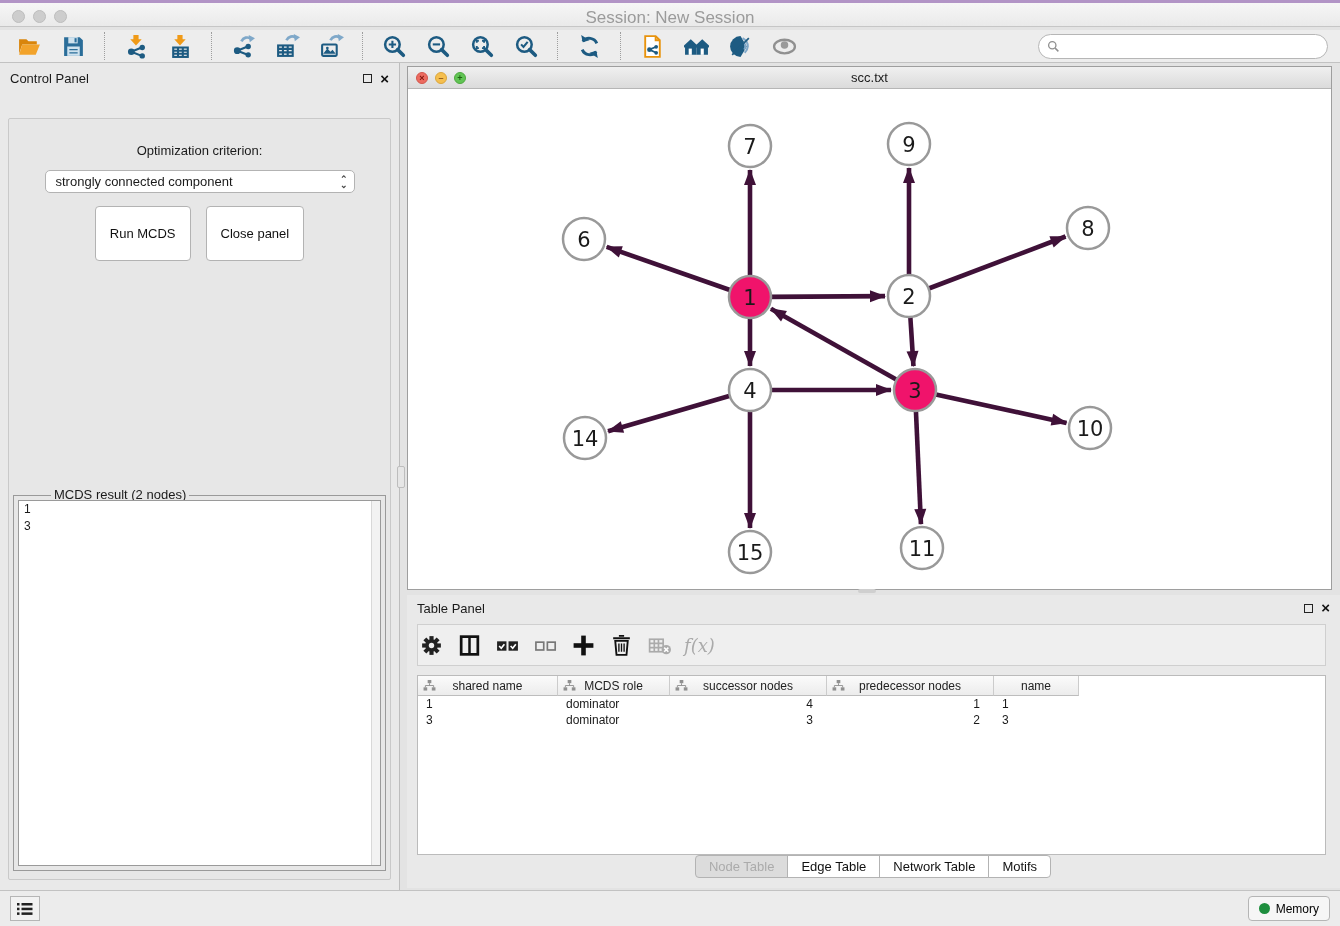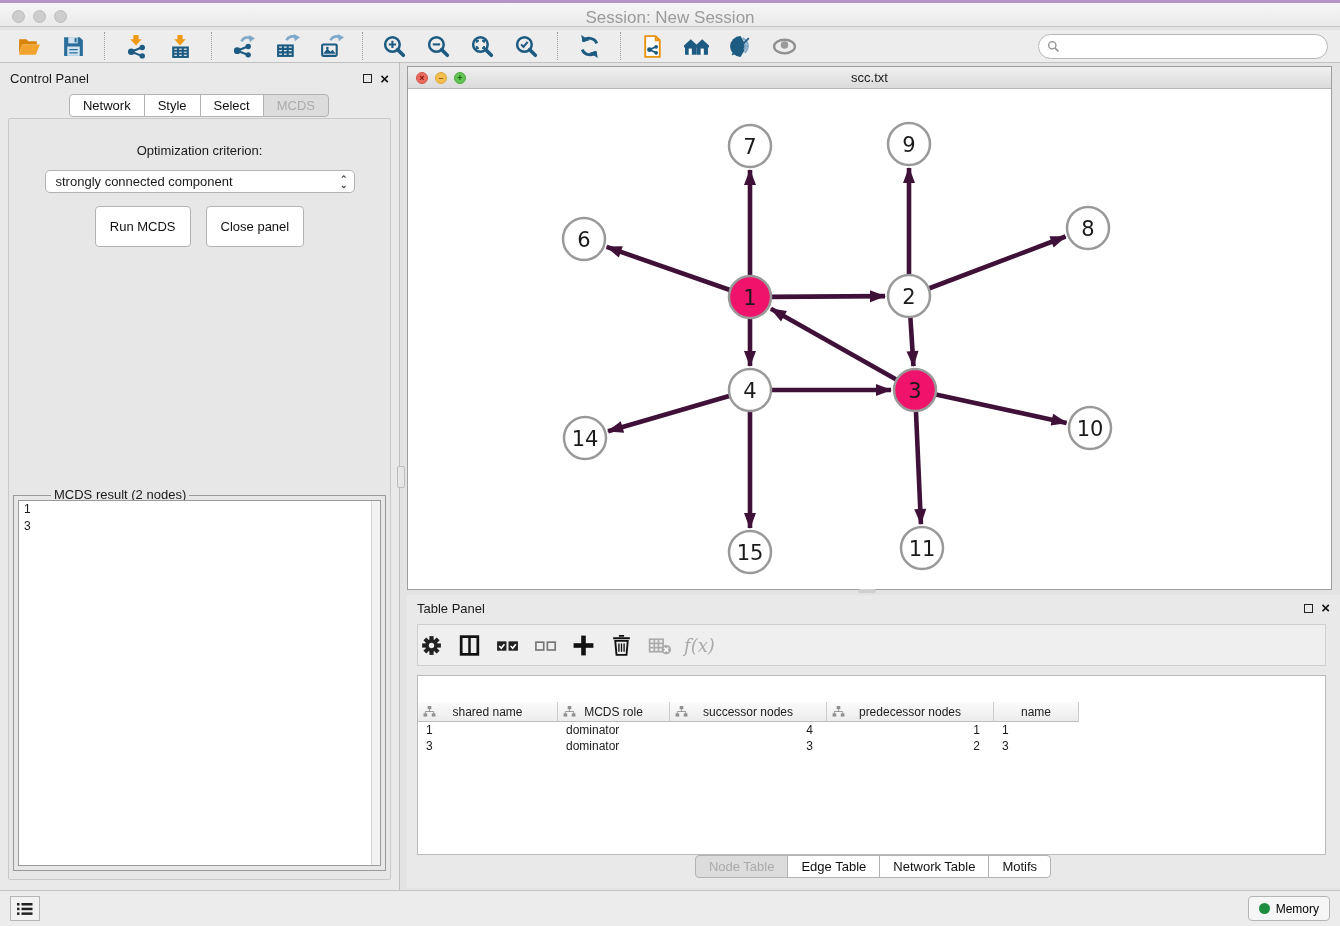--- a/index.html
+++ b/index.html
@@ -31,21 +31,21 @@
 .seg-tabs { display:flex; justify-content:center; }
 .seg-tab { padding:3px 13px; background:#FFFFFF; border:1px solid #B3B3B3; font-size:13px; margin-left:-1px; cursor:pointer; color:#111; }
 .seg-tab:first-child { border-radius:4px 0 0 4px; }
 .seg-tab:last-child { border-radius:0 4px 4px 0; }
 .seg-tab.active { background:#DCDCDC; color:#ABABAB; }
 .cp-content { position:absolute; top:55px; left:8px; right:8px; bottom:10px; background:#E7E7E7; border:1px solid #C9C9C9; border-radius:2px; }
 .opt-label { text-align:center; margin-top:24px; font-size:13px; }
 .combo { margin:12px auto 0; width:310px; height:23px; background:#fff; border:1px solid #B3B3B3; border-radius:5px; display:flex; align-items:center; padding:0 6px 0 10px; font-size:13px; cursor:pointer; }
 .combo .chevrons { margin-left:auto; display:flex; flex-direction:column; line-height:6px; font-size:9px; color:#444; font-weight:bold; }
 .cp-buttons { display:flex; justify-content:center; gap:15px; margin-top:13px; }
-.btn { background:#FFFFFF; border:1px solid #B3B3B3; border-radius:4px; font-size:13px; padding:12px 14px; cursor:pointer; color:#111; }
+.btn { background:#FFFFFF; border:1px solid #B3B3B3; border-radius:4px; font-size:13px; padding:19px 14px; cursor:pointer; color:#111; }
 .result-fieldset { position:absolute; left:4px; right:4px; top:376px; bottom:8px; border:1px solid #9A9A9A; }
 .result-legend { position:absolute; top:-9px; left:6px; background:#E7E7E7; padding:0 3px; font-size:13px;margin-left:31px; }
 .result-area { position:absolute; top:4px; left:4px; right:4px; bottom:4px; background:#fff; border:1px solid #9A9A9A; overflow:hidden; }
 .result-line { font-size:12px; padding:0 5px; line-height:17px; }
 .result-line:first-child { padding-top:3px; }
 .result-scroll { position:absolute; top:0; right:0; bottom:0; width:9px; background:#F2F2F2; border-left:1px solid #D8D8D8; }
 
 
 .v-grip { position:absolute; left:397px; top:466px; width:8px; height:22px; background:#E6E6E6; border:1px solid #BDBDBD; border-radius:2px; cursor:col-resize; }
 
@@ -61,21 +61,21 @@
 svg.graph { position:absolute; top:22px; left:0; width:923px; height:500px; }
 .h-grip { position:absolute; left:858px; top:589px; width:18px; height:4px; background:#CFCFCF; border-radius:2px; cursor:row-resize; }
 
 
 .table-panel { position:absolute; top:595px; left:407px; width:933px; height:293px; background:#E9E9E9; }
 .tp-header { height:26px; display:flex; align-items:center; padding:0 10px; }
 .tp-toolbar { position:absolute; top:29px; left:10px; right:14px; height:42px; background:#EFEFEF; border:1px solid #CFCFCF; display:flex; align-items:center; gap:12px; padding:0 0; }
 .tp-toolbar .tbtn { width:26px; }
 .fx-label { font-family:"DejaVu Serif",serif; font-style:italic; font-size:18px; color:#AAAAAA; }
 .table-wrap { position:absolute; top:80px; left:10px; right:14px; height:180px; background:#fff; border:1px solid #BBBBBB; overflow:hidden; }
-.thead-row { display:flex;margin-top:26px; }
+.thead-row { display:flex; }
 .th-cell { height:20px; background:linear-gradient(#FBFBFB,#ECECEC); border-right:1px solid #CCCCCC; border-bottom:1px solid #BDBDBD; font-size:12px; color:#222; display:flex; align-items:center; justify-content:center; position:relative; flex-shrink:0; cursor:pointer; }
 .th-cell .tree-ic { position:absolute; left:5px; top:4px; }
 .t-row { display:flex; }
 .t-cell { height:16px; font-size:12px; line-height:16px; flex-shrink:0; white-space:nowrap; overflow:hidden; }
 .t-cell.left { padding-left:8px; text-align:left; }
 .t-cell.right { padding-right:14px; text-align:right; }
 .tp-tabs { position:absolute; bottom:10px; left:0; right:0; display:flex; justify-content:center; }
 
 
 .statusbar { position:absolute; top:890px; left:0; right:0; height:36px; background:#ECECEC; border-top:1px solid #C2C2C2; }
@@ -248,26 +248,20 @@
 </div>
 
 <div class="control-panel">
   <div class="cp-header">
     <span class="panel-title">Control Panel</span>
     <span class="panel-icons">
       <span class="float-box"></span>
       <span class="close-x">×</span>
     </span>
   </div>
-  <div class="seg-tabs" id="cp-tabs">
-      <div class="seg-tab">Network</div>
-      <div class="seg-tab">Style</div>
-      <div class="seg-tab">Select</div>
-      <div class="seg-tab active">MCDS</div>
-    </div>
   <div class="cp-content">
     <div class="opt-label">Optimization criterion:</div>
     <div class="combo">
       <span>strongly connected component</span>
       <span class="chevrons">
           <span>⌃</span>
           <span>⌄</span>
         </span>
     </div>
     <div class="cp-buttons">

